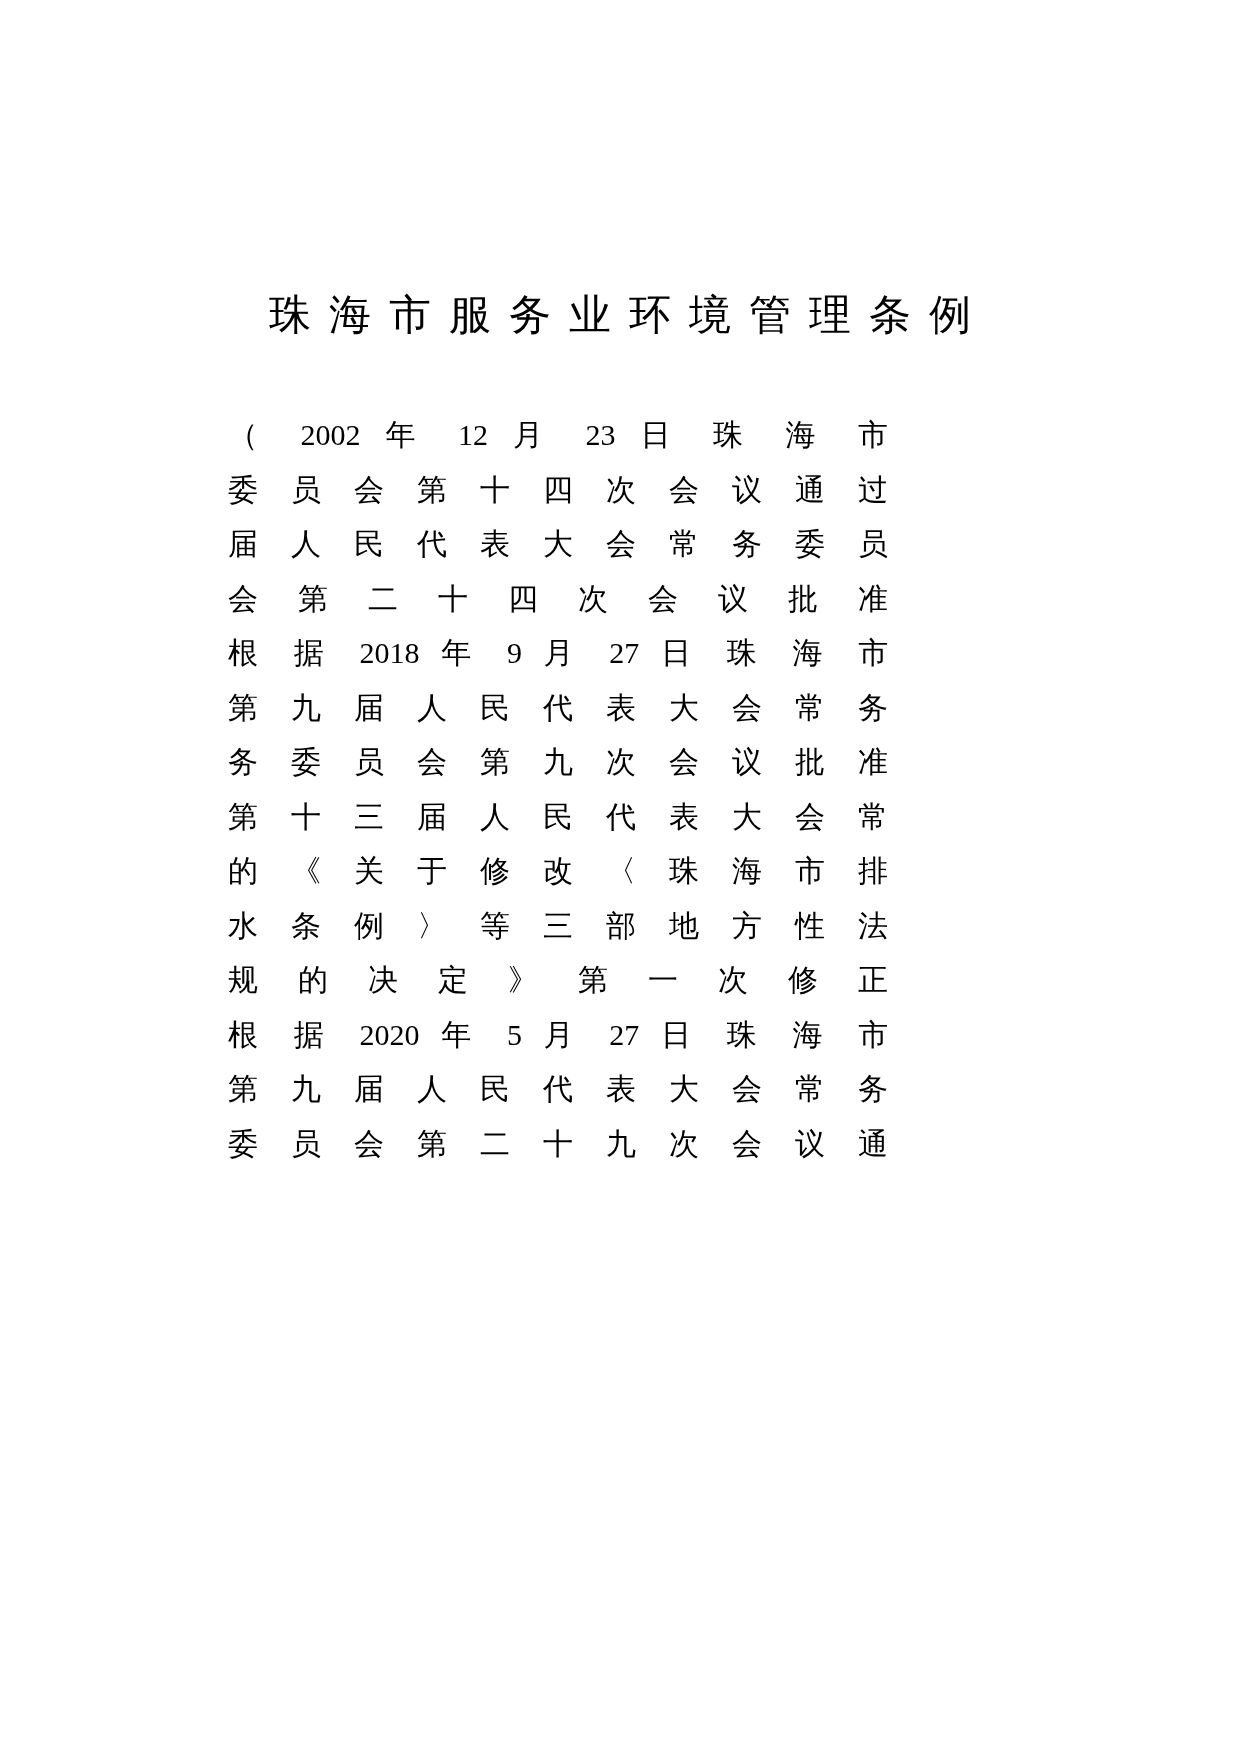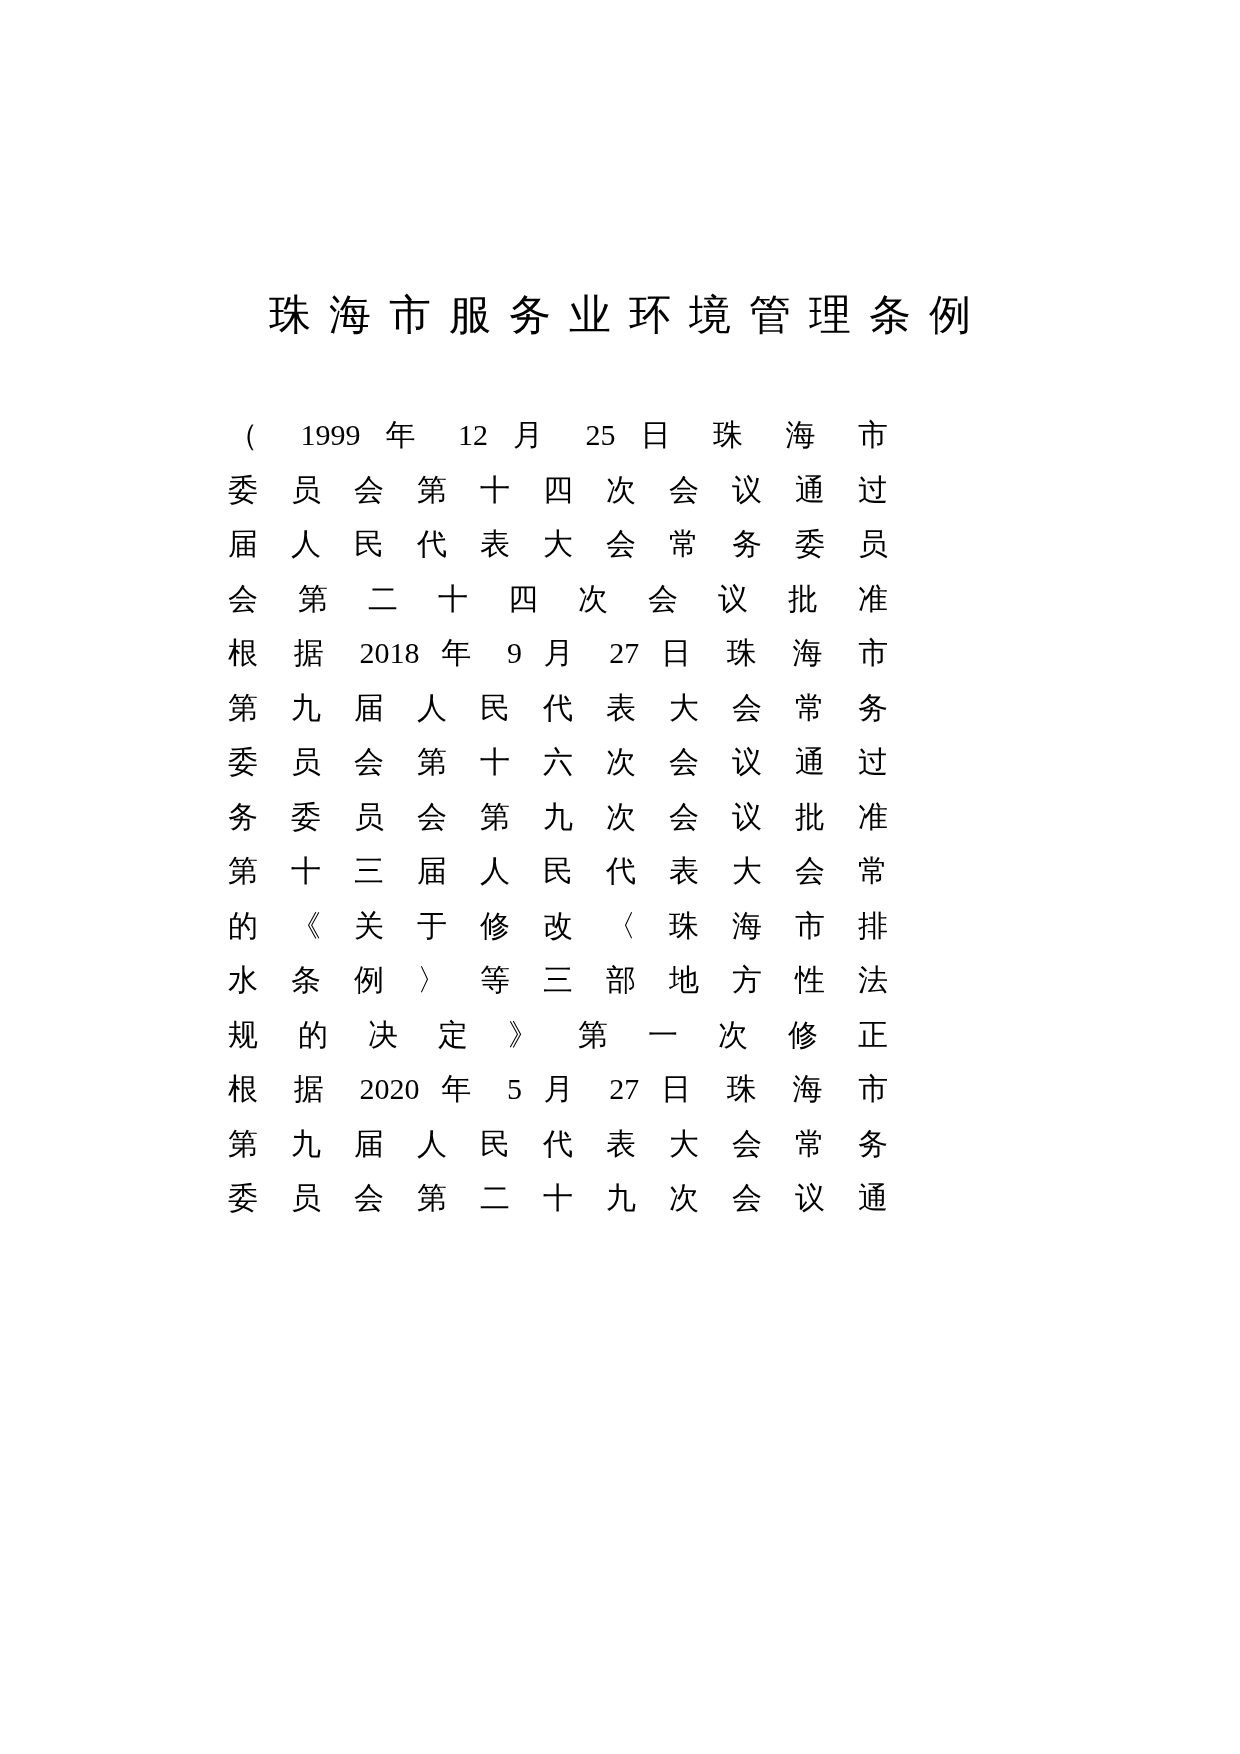--- a/index.html
+++ b/index.html
@@ -57,27 +57,26 @@
   }
 </style>
 </head>
 <body>
 
 <div class="page">
 
   <div class="doc-title">珠海市服务业环境管理条例</div>
 
   <div class="body-block">
-    <div class="body-line"><span>（</span>​ <span>1999</span>​ <span>年</span>​ <span>12</span>​ <span>月</span>​ <span>25</span>​ <span>日</span>​ <span>珠</span>​ <span>海</span>​ <span>市</span></div>
+    <div class="body-line"><span>（</span>​ <span>2002</span>​ <span>年</span>​ <span>12</span>​ <span>月</span>​ <span>23</span>​ <span>日</span>​ <span>珠</span>​ <span>海</span>​ <span>市</span></div>
     <div class="body-line"><span>委</span>​ <span>员</span>​ <span>会</span>​ <span>第</span>​ <span>十</span>​ <span>四</span>​ <span>次</span>​ <span>会</span>​ <span>议</span>​ <span>通</span>​ <span>过</span></div>
     <div class="body-line"><span>届</span>​ <span>人</span>​ <span>民</span>​ <span>代</span>​ <span>表</span>​ <span>大</span>​ <span>会</span>​ <span>常</span>​ <span>务</span>​ <span>委</span>​ <span>员</span></div>
     <div class="body-line"><span>会</span>​ <span>第</span>​ <span>二</span>​ <span>十</span>​ <span>四</span>​ <span>次</span>​ <span>会</span>​ <span>议</span>​ <span>批</span>​ <span>准</span></div>
     <div class="body-line"><span>根</span>​ <span>据</span>​ <span>2018</span>​ <span>年</span>​ <span>9</span>​ <span>月</span>​ <span>27</span>​ <span>日</span>​ <span>珠</span>​ <span>海</span>​ <span>市</span></div>
     <div class="body-line"><span>第</span>​ <span>九</span>​ <span>届</span>​ <span>人</span>​ <span>民</span>​ <span>代</span>​ <span>表</span>​ <span>大</span>​ <span>会</span>​ <span>常</span>​ <span>务</span></div>
-    <div class="body-line"><span>委</span>​ <span>员</span>​ <span>会</span>​ <span>第</span>​ <span>十</span>​ <span>六</span>​ <span>次</span>​ <span>会</span>​ <span>议</span>​ <span>通</span>​ <span>过</span></div>
     <div class="body-line"><span>务</span>​ <span>委</span>​ <span>员</span>​ <span>会</span>​ <span>第</span>​ <span>九</span>​ <span>次</span>​ <span>会</span>​ <span>议</span>​ <span>批</span>​ <span>准</span></div>
     <div class="body-line"><span>第</span>​ <span>十</span>​ <span>三</span>​ <span>届</span>​ <span>人</span>​ <span>民</span>​ <span>代</span>​ <span>表</span>​ <span>大</span>​ <span>会</span>​ <span>常</span></div>
     <div class="body-line"><span>的</span>​ <span>《</span>​ <span>关</span>​ <span>于</span>​ <span>修</span>​ <span>改</span>​ <span>〈</span>​ <span>珠</span>​ <span>海</span>​ <span>市</span>​ <span>排</span></div>
     <div class="body-line"><span>水</span>​ <span>条</span>​ <span>例</span>​ <span>〉</span>​ <span>等</span>​ <span>三</span>​ <span>部</span>​ <span>地</span>​ <span>方</span>​ <span>性</span>​ <span>法</span></div>
     <div class="body-line"><span>规</span>​ <span>的</span>​ <span>决</span>​ <span>定</span>​ <span>》</span>​ <span>第</span>​ <span>一</span>​ <span>次</span>​ <span>修</span>​ <span>正</span></div>
     <div class="body-line"><span>根</span>​ <span>据</span>​ <span>2020</span>​ <span>年</span>​ <span>5</span>​ <span>月</span>​ <span>27</span>​ <span>日</span>​ <span>珠</span>​ <span>海</span>​ <span>市</span></div>
     <div class="body-line"><span>第</span>​ <span>九</span>​ <span>届</span>​ <span>人</span>​ <span>民</span>​ <span>代</span>​ <span>表</span>​ <span>大</span>​ <span>会</span>​ <span>常</span>​ <span>务</span></div>
     <div class="body-line"><span>委</span>​ <span>员</span>​ <span>会</span>​ <span>第</span>​ <span>二</span>​ <span>十</span>​ <span>九</span>​ <span>次</span>​ <span>会</span>​ <span>议</span>​ <span>通</span></div>
   </div>
 

